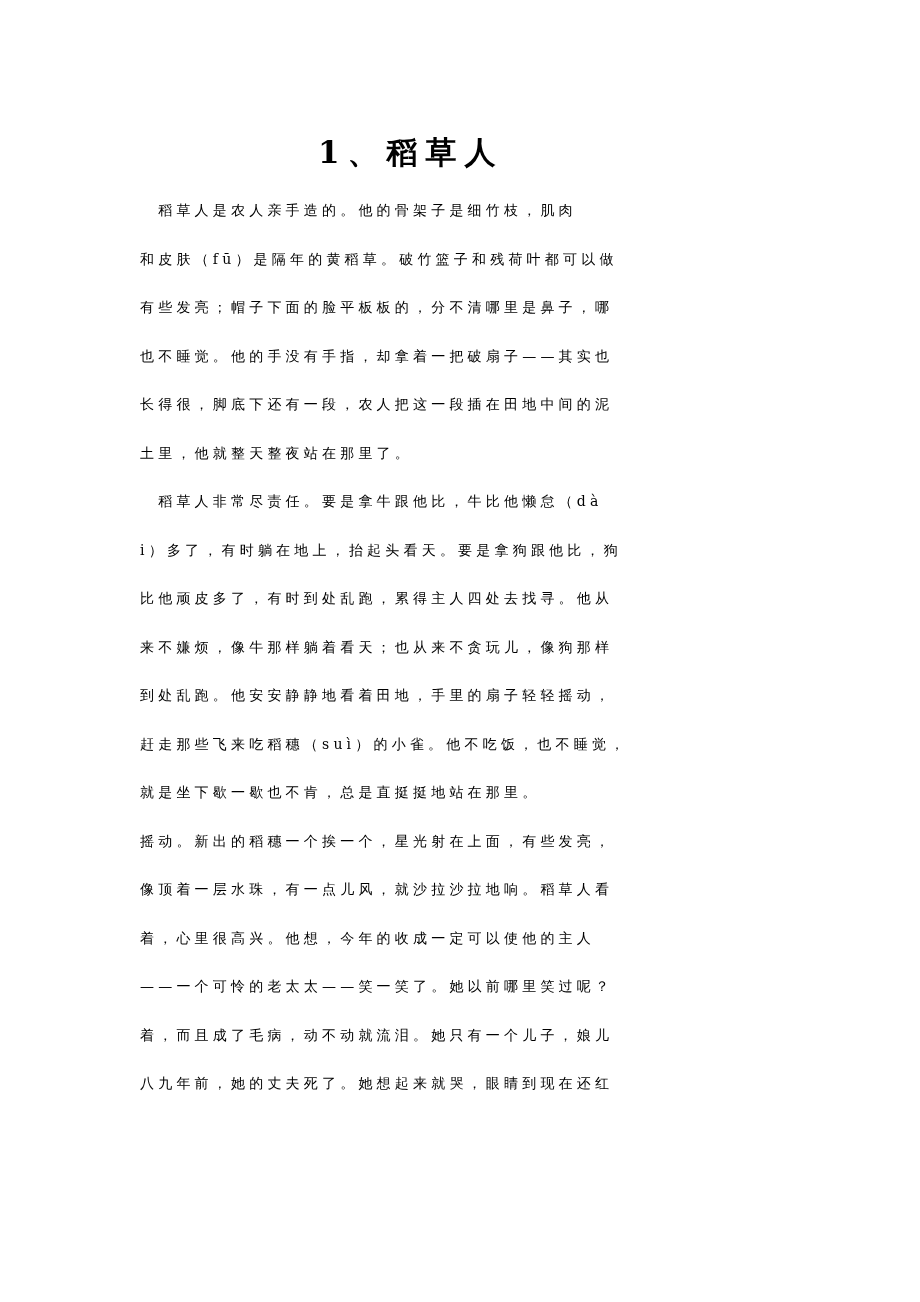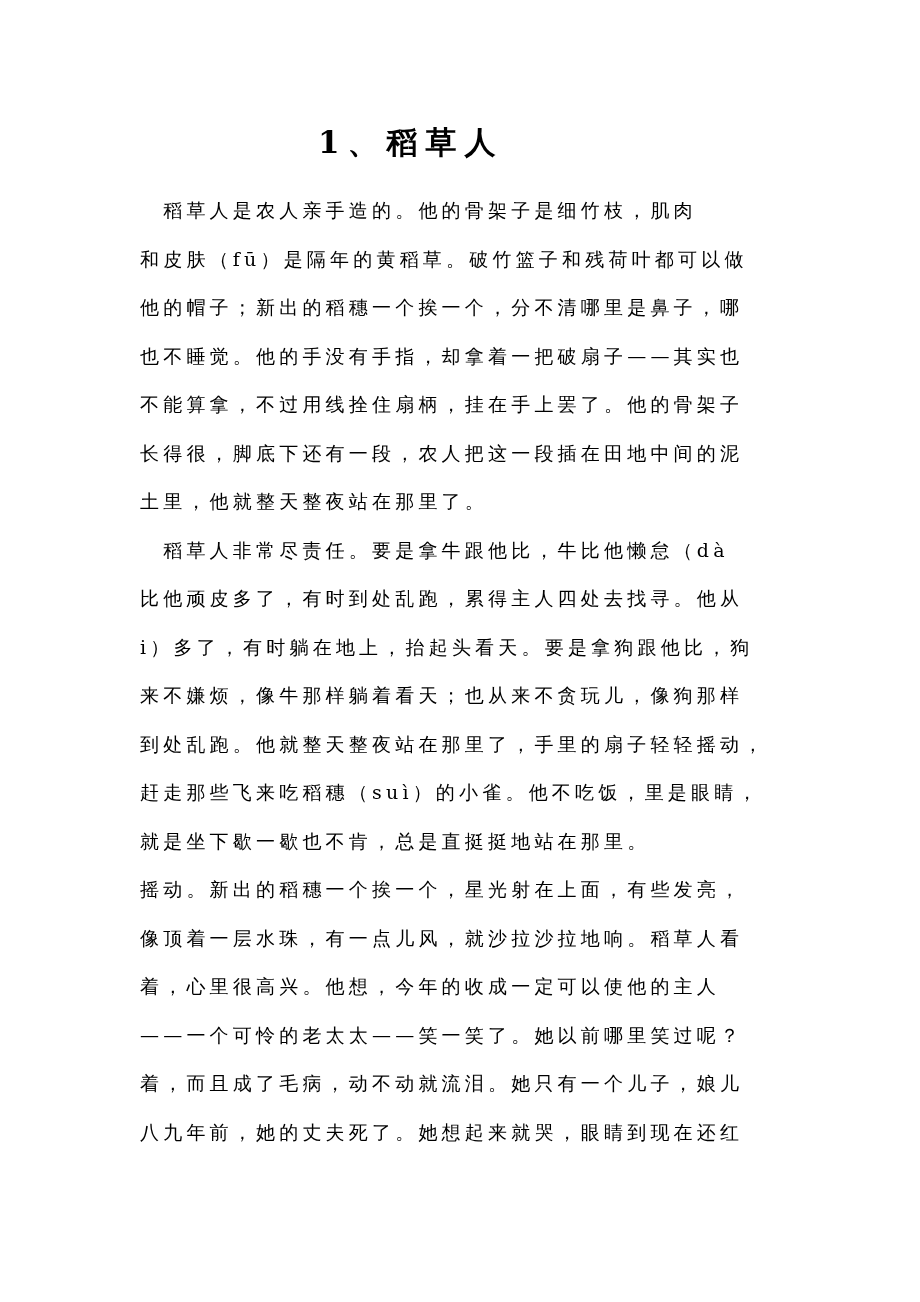--- a/index.html
+++ b/index.html
@@ -18,62 +18,61 @@
   .page {
     position: absolute;
     left: 0; top: 0;
     width: 920px;
     height: 1302px;
     background: #ffffff;
   }
   .title {
     position: absolute;
     left: 318px;
-    top: 118px;
+    top: 128px;
     font-size: 31px;
     font-weight: bold;
     letter-spacing: 8px;
     line-height: 48px;
     white-space: nowrap;
   }
   .body-text {
     position: absolute;
     left: 140px;
     top: 186px;
     width: 642px;
   }
   .line {
     height: 48.5px;
     line-height: 48.5px;
-    font-size: 19px;
+    font-size: 14px;
     white-space: nowrap;
     letter-spacing: 4.2px;
     overflow: visible;
   }
 </style>
 </head>
 <body>
 
 <div class="page">
   <div class="title">1、稻草人</div>
 
   <div class="body-text">
     <div class="line">　稻草人是农人亲手造的。他的骨架子是细竹枝，肌肉</div>
     <div class="line">和皮肤（fū）是隔年的黄稻草。破竹篮子和残荷叶都可以做</div>
-    <div class="line">他的帽子；新出的稻穗一个挨一个，分不清哪里是鼻子，哪</div>
+    <div class="line">有些发亮；帽子下面的脸平板板的，分不清哪里是鼻子，哪</div>
     <div class="line">也不睡觉。他的手没有手指，却拿着一把破扇子——其实也</div>
-    <div class="line">不能算拿，不过用线拴住扇柄，挂在手上罢了。他的骨架子</div>
     <div class="line">长得很，脚底下还有一段，农人把这一段插在田地中间的泥</div>
     <div class="line">土里，他就整天整夜站在那里了。</div>
     <div class="line">　稻草人非常尽责任。要是拿牛跟他比，牛比他懒怠（dà</div>
+    <div class="line">i）多了，有时躺在地上，抬起头看天。要是拿狗跟他比，狗</div>
     <div class="line">比他顽皮多了，有时到处乱跑，累得主人四处去找寻。他从</div>
-    <div class="line">i）多了，有时躺在地上，抬起头看天。要是拿狗跟他比，狗</div>
     <div class="line">来不嫌烦，像牛那样躺着看天；也从来不贪玩儿，像狗那样</div>
-    <div class="line">到处乱跑。他就整天整夜站在那里了，手里的扇子轻轻摇动，</div>
-    <div class="line">赶走那些飞来吃稻穗（suì）的小雀。他不吃饭，里是眼睛，</div>
+    <div class="line">到处乱跑。他安安静静地看着田地，手里的扇子轻轻摇动，</div>
+    <div class="line">赶走那些飞来吃稻穗（suì）的小雀。他不吃饭，也不睡觉，</div>
     <div class="line">就是坐下歇一歇也不肯，总是直挺挺地站在那里。</div>
     <div class="line">摇动。新出的稻穗一个挨一个，星光射在上面，有些发亮，</div>
     <div class="line">像顶着一层水珠，有一点儿风，就沙拉沙拉地响。稻草人看</div>
     <div class="line">着，心里很高兴。他想，今年的收成一定可以使他的主人</div>
     <div class="line">——一个可怜的老太太——笑一笑了。她以前哪里笑过呢？</div>
     <div class="line">着，而且成了毛病，动不动就流泪。她只有一个儿子，娘儿</div>
     <div class="line">八九年前，她的丈夫死了。她想起来就哭，眼睛到现在还红</div>
   </div>
 </div>
 

